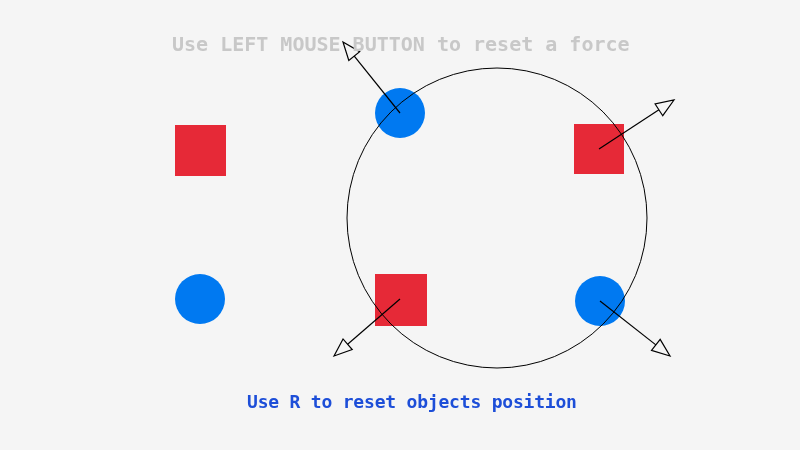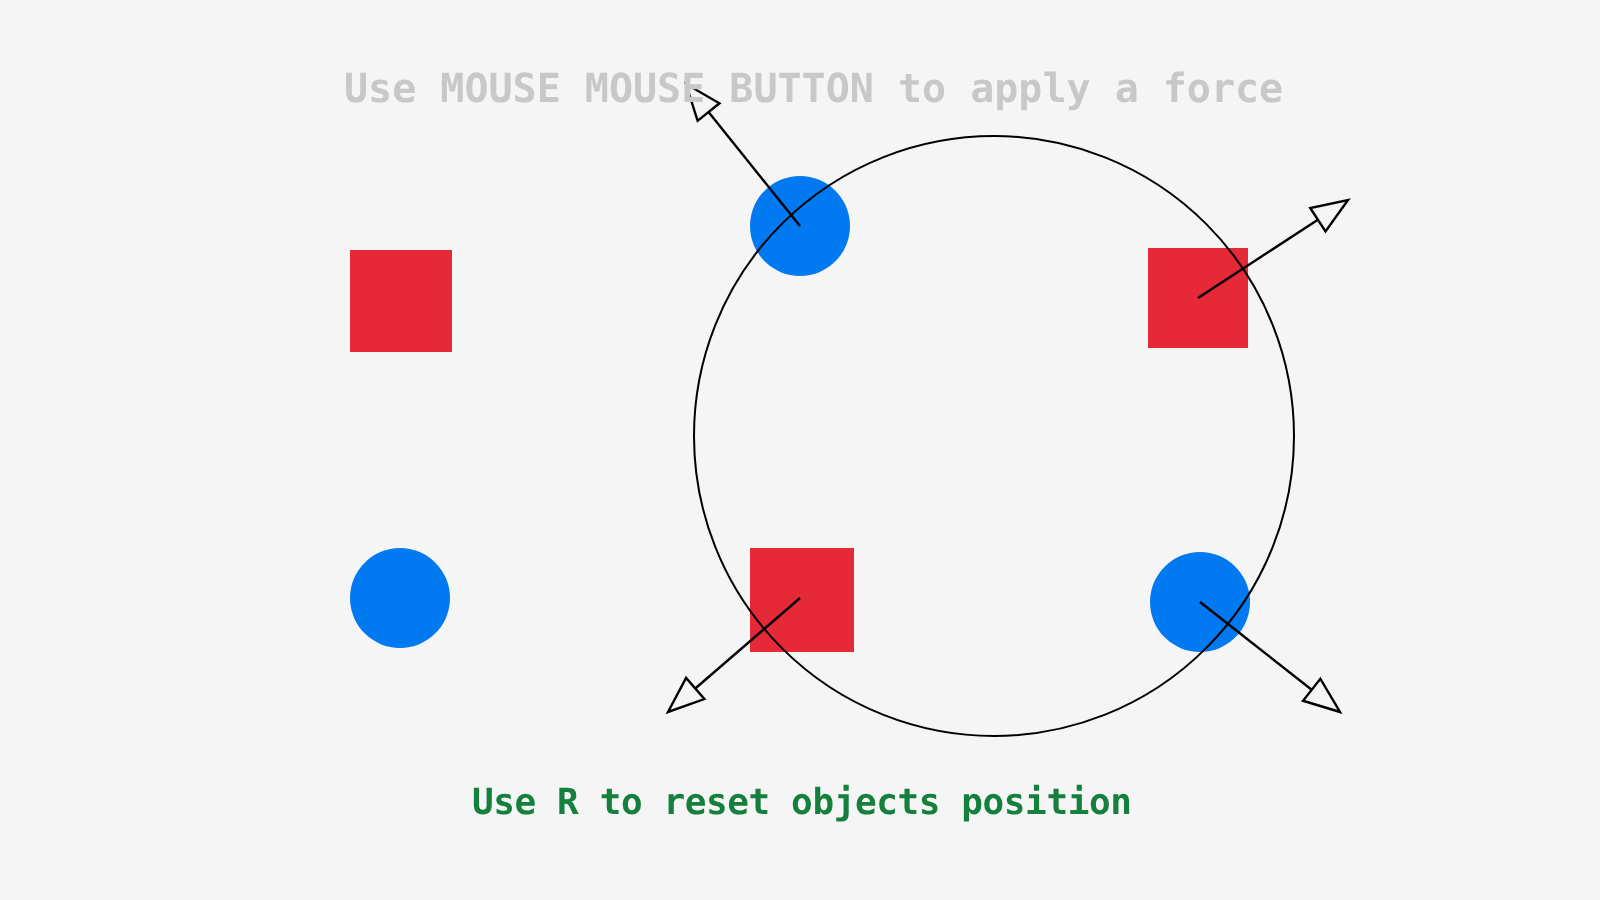--- a/index.html
+++ b/index.html
@@ -52,15 +52,15 @@
       <circle cx="497" cy="218" r="150" fill="none" stroke="#000000" stroke-width="1"></circle>
       <line x1="400" y1="113" x2="354.2686034361712" y2="56.03633059593251" stroke="#000000" stroke-width="1.2"></line>
       <polygon points="343,42 359.7271764457005,51.65409592631039 348.8100304266419,60.41856526555463" fill="none" stroke="#000000" stroke-width="1.2"></polygon>
       <line x1="599" y1="149" x2="658.9310083997141" y2="109.84507451218684" stroke="#000000" stroke-width="1.2"></line>
       <polygon points="674,100 662.7596484877868,115.70523791229806 655.1023683116414,103.98491111207562" fill="none" stroke="#000000" stroke-width="1.2"></polygon>
       <line x1="400" y1="299" x2="347.6228141398449" y2="344.23484233377036" stroke="#000000" stroke-width="1.2"></line>
       <polygon points="334,356 343.0474750474222,338.93708127938623 352.19815323226754,349.5326033881545" fill="none" stroke="#000000" stroke-width="1.2"></polygon>
       <line x1="600" y1="301" x2="655.8462699011964" y2="344.8792120652257" stroke="#000000" stroke-width="1.2"></line>
       <polygon points="670,356 651.521519037673,350.38344043698265 660.1710207647197,339.3749836934688" fill="none" stroke="#000000" stroke-width="1.2"></polygon>
     </svg>
-  <div class="instruction top" style="color: rgb(200, 200, 200);">Use MOUSE MOUSE BUTTON to apply a force</div>
-  <div class="instruction bottom" style="color: #15803d;">Use R to reset objects position</div>
+  <div class="instruction top" style="color: rgb(200, 200, 200);">Use LEFT MOUSE BUTTON to reset a force</div>
+  <div class="instruction bottom" style="color: #1d4ed8; margin-left: 11px;">Use R to reset objects position</div>
 </div>
 
 </body></html>

